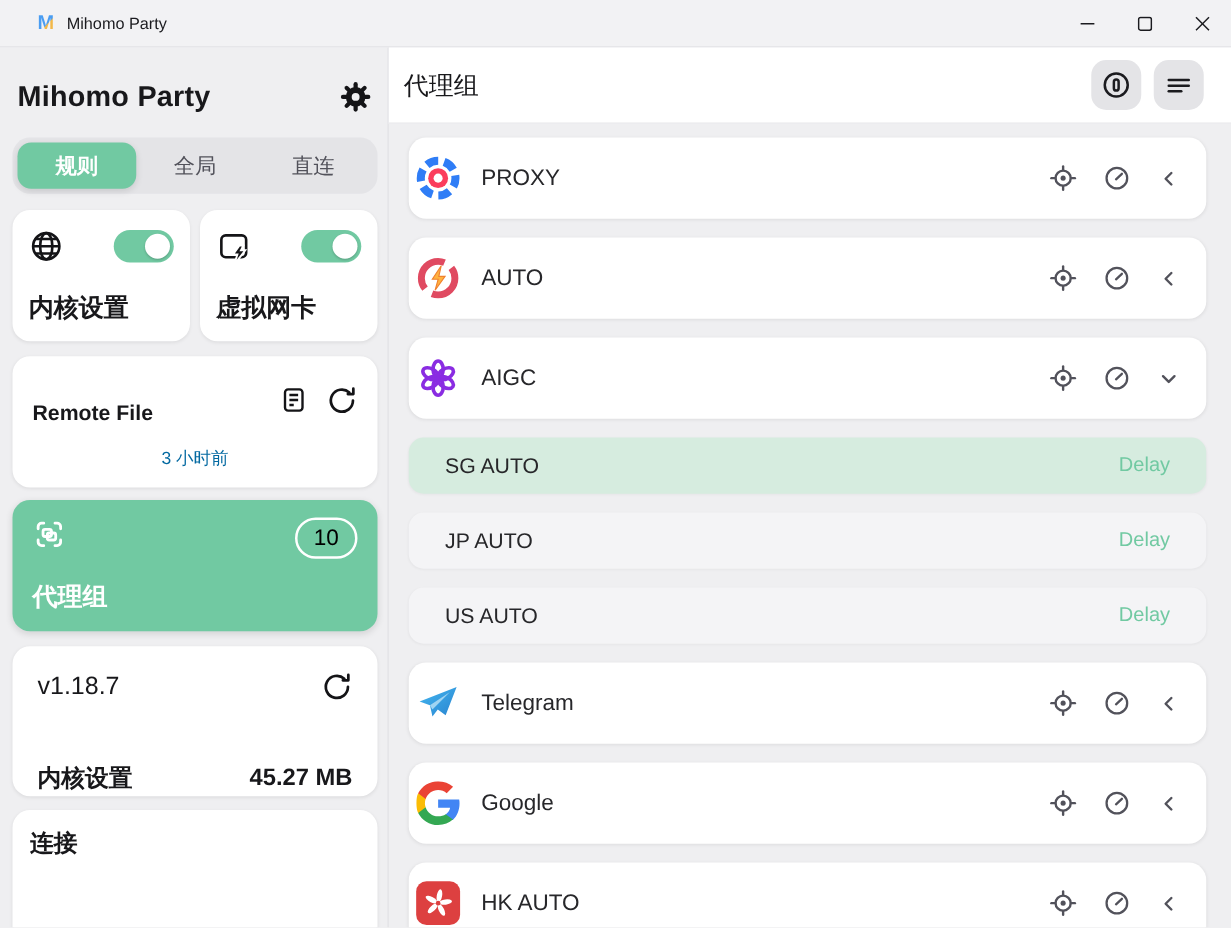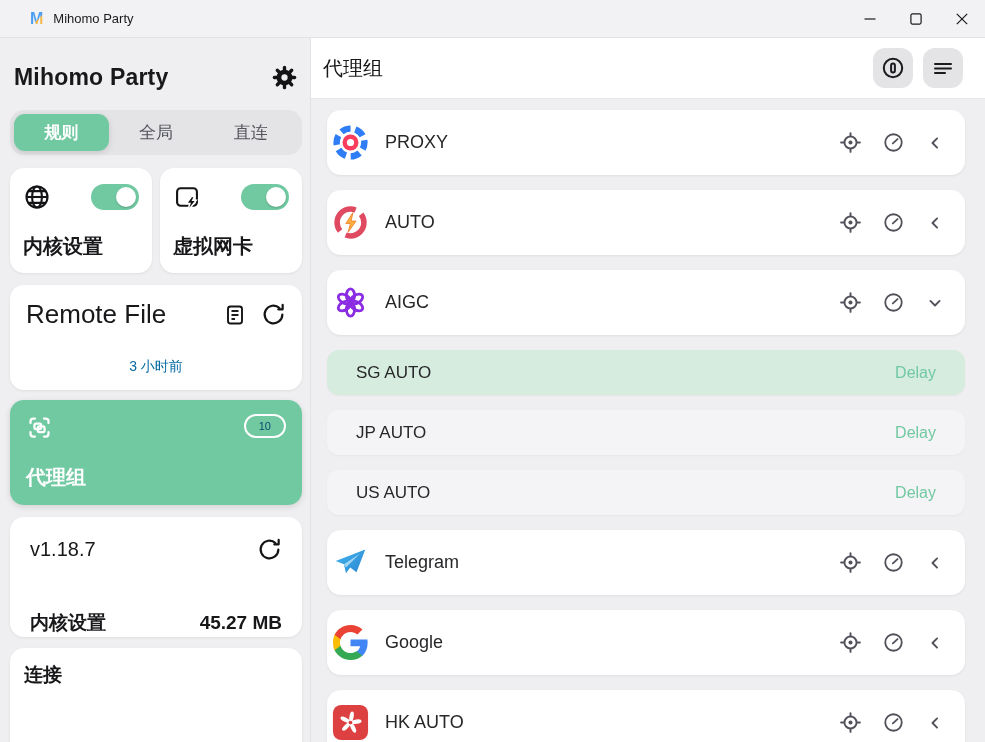--- a/index.html
+++ b/index.html
@@ -52,29 +52,29 @@
   .toggle { width:48px; height:26px; border-radius:13px; background:#d4d4d8;
     position:relative; flex:0 0 auto; cursor:pointer; }
   .toggle.on { background:var(--primary); }
   .toggle .knob { position:absolute; top:3px; left:3px; width:20px; height:20px;
     border-radius:50%; background:#fff; box-shadow:0 1px 2px rgba(0,0,0,.2); }
   .toggle.on .knob { left:auto; right:3px; }
 
   .profile-card { height:105px; margin-bottom:10px; display:flex;
     flex-direction:column; justify-content:space-between; cursor:pointer; }
   .profile-top { display:flex; align-items:center; justify-content:space-between; }
-  .profile-title { font-size:26px; font-weight:400; }
+  .profile-title { font-size:17px; font-weight:700;margin-top:22px; }
   .profile-actions { display:flex; gap:14px; align-items:center; }
   .profile-updated { text-align:center; font-size:14px; color:#0369a1; }
 
   .groups-card { height:105px; margin-bottom:12px; background:var(--primary);
     display:flex; flex-direction:column; justify-content:space-between;
     cursor:pointer; box-shadow:0 2px 6px rgba(0,0,0,.12); }
   .groups-top { display:flex; align-items:flex-start; justify-content:space-between; }
-  .badge { border:2px solid #fff; border-radius:999px; color:#0c4a6e; font-size:11px;
+  .badge { border:2px solid #fff; border-radius:999px; color:#000000; font-size:18px;
     padding:3px 13px; line-height:1.3; }
   .groups-label { color:#fff; font-size:20px; font-weight:700; }
 
   .core-card { height:120px; margin-bottom:11px; display:flex; flex-direction:column;
     justify-content:space-between; cursor:pointer; padding:20px; }
   .core-top,.core-bottom { display:flex; align-items:center; justify-content:space-between; }
   .core-version { font-size:20px; }
   .core-label,.core-mem { font-size:19px; font-weight:700;margin-top:48px; }
 
   .conn-card { height:130px; display:flex; flex-direction:column;

